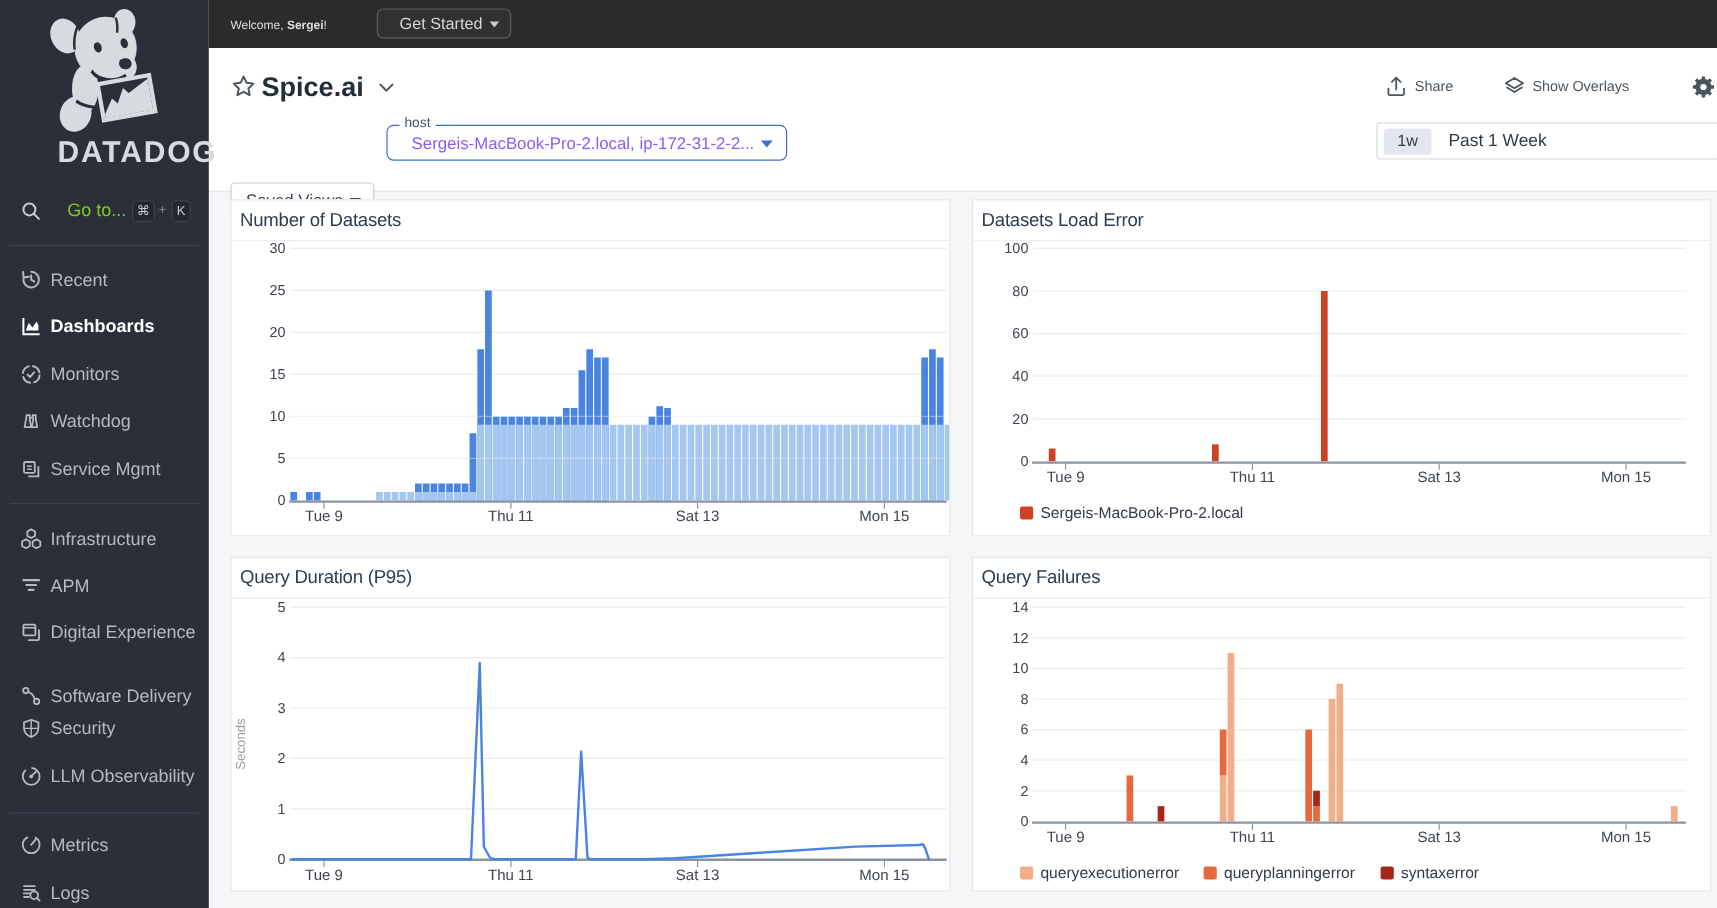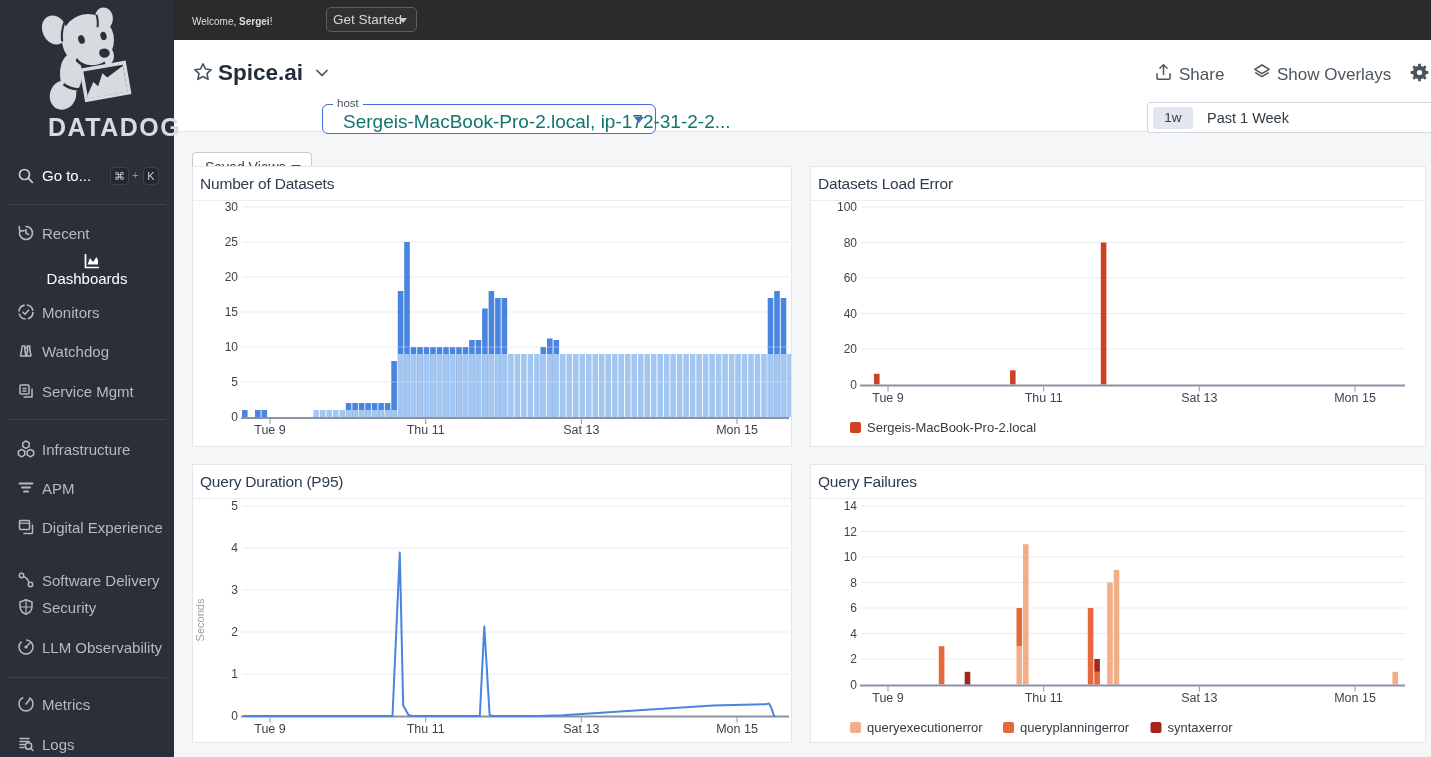--- a/index.html
+++ b/index.html
@@ -1,37 +1,37 @@
 <!DOCTYPE html>
 <html><head><meta charset="utf-8"><style>
 * { margin:0; padding:0; box-sizing:border-box; }
 body { width:1431px; height:757px; overflow:hidden; font-family:"Liberation Sans",sans-serif; background:#f5f6f8; position:relative; }
 .sidebar { position:absolute; left:0; top:0; width:174px; height:757px; background:#2a2f3a; z-index:5; }
 .ddtext { position:absolute; left:0; top:113px; width:174px; text-align:center; color:#d7dade; font-size:25px; font-weight:bold; letter-spacing:1.5px;padding-left:48px; }
-.goto { position:absolute; left:42px; top:167px; color:#ffffff; font-size:15px; }
+.goto { position:absolute; left:56px; top:167px; color:#84cc16; font-size:15px; }
 .key { position:absolute; top:167px; height:18px; background:#23272f; border:1px solid #3d434e; border-radius:4px; color:#c6cad1; font-size:11px; line-height:16px; text-align:center; }
 .plus { position:absolute; left:132px; top:169px; color:#8d939c; font-size:11px; }
 .sdiv { position:absolute; left:8px; width:158px; height:1px; background:#3c424d; }
 .mrow { position:absolute; left:0; width:174px; height:40px; display:flex; align-items:center; color:#b4bac2; font-size:15px; }
 .mrow .mi { margin-left:17px; margin-right:7px; flex:none; }
 .mrow span { white-space:nowrap; }
-.mrow.act { color:#ffffff; font-weight:normal;flex-direction:column; }
+.mrow.act { color:#ffffff; font-weight:bold; }
 .topbar { position:absolute; left:174px; top:0; width:1257px; height:40px; background:#2b2b2b; }
 .welcome { position:absolute; left:18px; top:16px; color:#dcdee0; font-size:10px; }
-.gsbtn { position:absolute; left:152px; top:7px; width:91px; height:25px; border:1px solid #5c5e61; border-radius:5px; color:#d4d6d8; font-size:13.5px; line-height:23px; text-align:left; padding-left:6px; background:#313133; }
+.gsbtn { position:absolute; left:140px; top:7px; width:112px; height:25px; border:1px solid #5c5e61; border-radius:5px; color:#d4d6d8; font-size:13.5px; line-height:23px; text-align:left; padding-left:18px; background:#313133; }
 .gscaret { position:absolute; right:9px; top:10px; width:0; height:0; border-left:4.5px solid transparent; border-right:4.5px solid transparent; border-top:5px solid #c8cacc; }
-.header { position:absolute; left:174px; top:40px; width:1257px; height:92px; background:#ffffff; border-bottom:1px solid #e3e6ea; }
+.header { position:absolute; left:174px; top:40px; width:1257px; height:120px; background:#ffffff; border-bottom:1px solid #e3e6ea; }
 .title { position:absolute; left:44px; top:20px; color:#222e3a; font-size:22.5px; font-weight:bold; }
 .svbtn { position:absolute; left:18px; top:64px; width:120px; height:30px; background:#fff; border:1px solid #c6cbd2; border-radius:4px; font-size:14px; color:#39424d; line-height:28px; padding-left:12px;margin-top:48px; }
 .svcaret { position:absolute; right:10px; top:12px; width:0; height:0; border-left:5px solid transparent; border-right:5px solid transparent; border-top:5.5px solid #4a5259; }
 .hostsel { position:absolute; left:148px; top:64px; width:334px; height:30px; background:#fff; border:1.5px solid #3f6fd0; border-radius:6px; }
 .hostlab { position:absolute; left:10px; top:-8px; background:#fff; padding:0 4px; font-size:11.5px; color:#4a5560; }
-.hostval { position:absolute; left:20px; top:6px; font-size:19px; color:#0f766e; white-space:nowrap; }
+.hostval { position:absolute; left:20px; top:6px; font-size:14px; color:#8b5cf6; white-space:nowrap; }
 .hostcaret { position:absolute; right:11px; top:12px; width:0; height:0; border-left:5.5px solid transparent; border-right:5.5px solid transparent; border-top:6px solid #3b6fd6; }
-.hlabel { position:absolute; font-size:17px; color:#4b555f; }
+.hlabel { position:absolute; font-size:12px; color:#4b555f; }
 .timebox { position:absolute; left:973px; top:62px; width:286px; height:31px; background:#fff; border:1px solid #d3d7de; border-radius:3px; }
 .chip1w { position:absolute; left:5px; top:4px; width:40px; height:22px; background:#e3e6ef; border-radius:3px; font-size:13.5px; color:#333d49; text-align:center; line-height:22px; }
 .pastw { position:absolute; left:59px; top:7px; font-size:14.5px; color:#2f3a44; }
 .card { position:absolute; background:#fff; border:1px solid #e4e6eb; }
 .ctitle { height:34px; border-bottom:1px solid #eceef1; font-size:15.5px; letter-spacing:-0.2px; color:#2e3c4e; line-height:34px; padding-left:7px; white-space:nowrap; }
 svg text.tl { font-size:12px; fill:#3f454e; font-family:"Liberation Sans",sans-serif; }
 svg text.xl { font-size:12.5px; fill:#3f454e; font-family:"Liberation Sans",sans-serif; }
 svg text.lg { font-size:13px; fill:#333b45; font-family:"Liberation Sans",sans-serif; }
 svg text.yl { font-size:11px; fill:#9aa0a8; font-family:"Liberation Sans",sans-serif; }
 </style></head>

